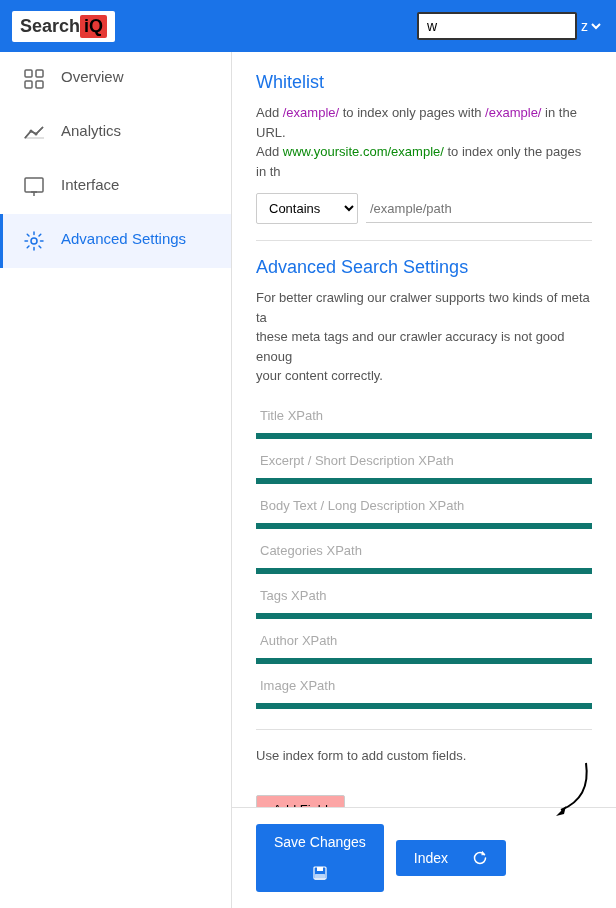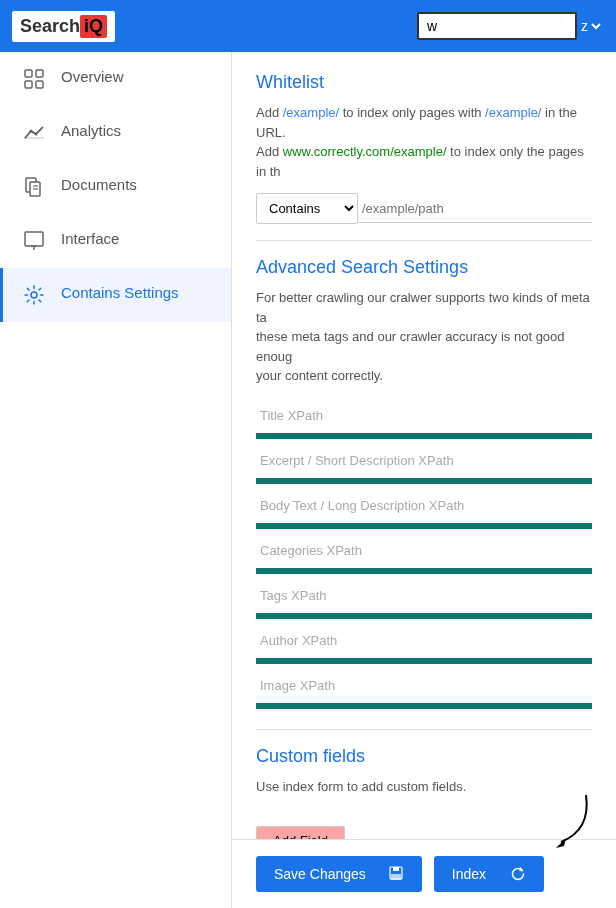--- a/index.html
+++ b/index.html
@@ -96,29 +96,30 @@
     }
 
     .section-desc {
       color: #555;
       font-size: 13px;
       line-height: 1.5;
       margin-bottom: 12px;
     }
 
     .section-desc a {
-      color: #3b82f6;
+      color: #a21caf;
       text-decoration: none;
     }
     .section-desc a.green { color: #0a8a0a; }
 
     
     .whitelist-row {
       display: flex;
       align-items: center;
+      gap: 8px;
       margin-bottom: 16px;
     }
     .whitelist-select {
       padding: 6px 8px;
       border: 1px solid #ccc;
       border-radius: 2px;
       background: white;
       font-size: 13px;
       cursor: pointer;
     }
@@ -172,21 +173,22 @@
     .btn-save {
       background: #1a73e8;
       color: white;
       border: none;
       padding: 10px 18px;
       font-size: 14px;
       border-radius: 3px;
       cursor: pointer;
       display: flex;
       align-items: center;
-      gap: 22px;
+      gap: 16px;
+      flex-direction: column;
     }
     .btn-index {
       background: #1a73e8;
       color: white;
       border: none;
       padding: 10px 18px;
       font-size: 14px;
       border-radius: 3px;
       cursor: pointer;
       display: flex;
@@ -233,62 +235,51 @@
           <polyline points="1,15 7,8 12,11 19,4" stroke="#666" stroke-width="1.5" fill="none"></polyline>
           <polyline points="1,15 7,8 12,11 19,4" stroke="#666" stroke-width="1.5" fill="none"></polyline>
           <rect x="0" y="14" width="20" height="2" rx="0" fill="#666" opacity="0.2"></rect>
           <circle cx="7" cy="8" r="1.5" fill="#666"></circle>
           <circle cx="12" cy="11" r="1.5" fill="#666"></circle>
         </svg>
       </span>
       <span>Analytics</span>
     </div>
 
-    <div class="sidebar-item">
-      <span class="sidebar-icon">
-        <svg width="18" height="20" viewBox="0 0 18 20" fill="none">
-          <rect x="1" y="1" width="10" height="14" rx="1" stroke="#666" stroke-width="1.5" fill="none"></rect>
-          <rect x="5" y="5" width="10" height="14" rx="1" stroke="#666" stroke-width="1.5" fill="white"></rect>
-          <line x1="8" y1="9" x2="13" y2="9" stroke="#666" stroke-width="1.2"></line>
-          <line x1="8" y1="12" x2="13" y2="12" stroke="#666" stroke-width="1.2"></line>
-        </svg>
-      </span>
-      <span>Documents</span>
-    </div>
 
     <div class="sidebar-item">
       <span class="sidebar-icon">
         <svg width="20" height="20" viewBox="0 0 20 20" fill="none">
           <rect x="1" y="1" width="18" height="14" rx="1" stroke="#666" stroke-width="1.5" fill="none"></rect>
           <line x1="7" y1="15" x2="13" y2="15" stroke="#666" stroke-width="1.5"></line>
           <line x1="10" y1="15" x2="10" y2="19" stroke="#666" stroke-width="1.5"></line>
         </svg>
       </span>
       <span>Interface</span>
     </div>
 
     <div class="sidebar-item active">
       <span class="sidebar-icon">
         <svg width="20" height="20" viewBox="0 0 20 20" fill="none">
           <circle cx="10" cy="10" r="3" stroke="#1a73e8" stroke-width="1.5" fill="none"></circle>
           <path d="M10 1v2.5M10 16.5V19M1 10h2.5M16.5 10H19M3.22 3.22l1.77 1.77M15.01 15.01l1.77 1.77M16.78 3.22l-1.77 1.77M4.99 15.01l-1.77 1.77" stroke="#1a73e8" stroke-width="1.5" stroke-linecap="round"></path>
         </svg>
       </span>
-      <span>Contains Settings</span>
+      <span>Advanced Settings</span>
     </div>
   </nav>
 
   <div style="flex:1; display:flex; flex-direction:column; overflow:hidden;">
     <div class="main">
 
       
       <h2 class="section-title">Whitelist</h2>
       <p class="section-desc">
         Add <a>/example/</a> to index only pages with <a>/example/</a> in the URL.<br>
-        Add <a class="green">www.correctly.com/example/</a> to index only the pages in th
+        Add <a class="green">www.yoursite.com/example/</a> to index only the pages in th
       </p>
 
       <div class="whitelist-row">
         <select class="whitelist-select">
           <option>Contains</option>
           <option>Starts With</option>
           <option>Ends With</option>
         </select>
         <input class="whitelist-input" type="text" placeholder="/example/path" style="">
       </div>
@@ -307,21 +298,20 @@
       <input class="xpath-field" type="text" placeholder="Excerpt / Short Description XPath" style="">
       <input class="xpath-field" type="text" placeholder="Body Text / Long Description XPath" style="">
       <input class="xpath-field" type="text" placeholder="Categories XPath" style="">
       <input class="xpath-field" type="text" placeholder="Tags XPath" style="">
       <input class="xpath-field" type="text" placeholder="Author XPath" style="">
       <input class="xpath-field" type="text" placeholder="Image XPath" style="">
 
       <div class="divider"></div>
 
       
-      <h2 class="section-title">Custom fields</h2>
       <p class="section-desc">Use index form to add custom fields.</p>
       <br>
       <button class="add-field-btn">Add Field</button>
 
     </div>
 
     <div class="footer-bar">
       <button class="btn-save">
         <span>Save Changes</span>
         <svg width="16" height="16" viewBox="0 0 16 16" fill="white">

